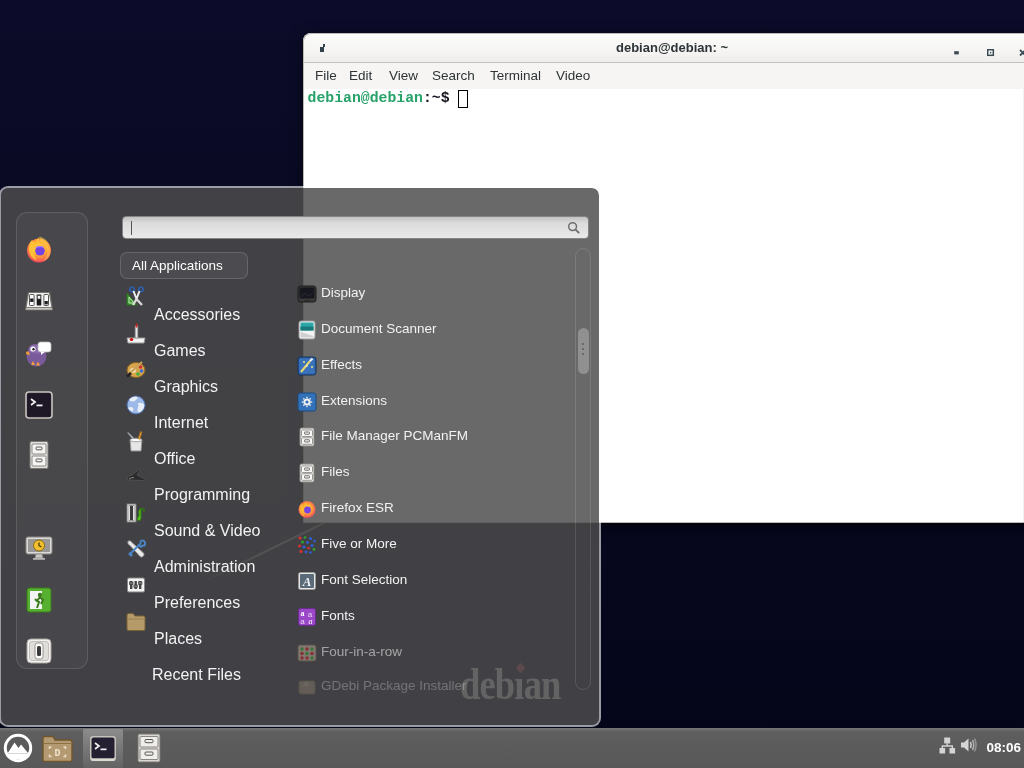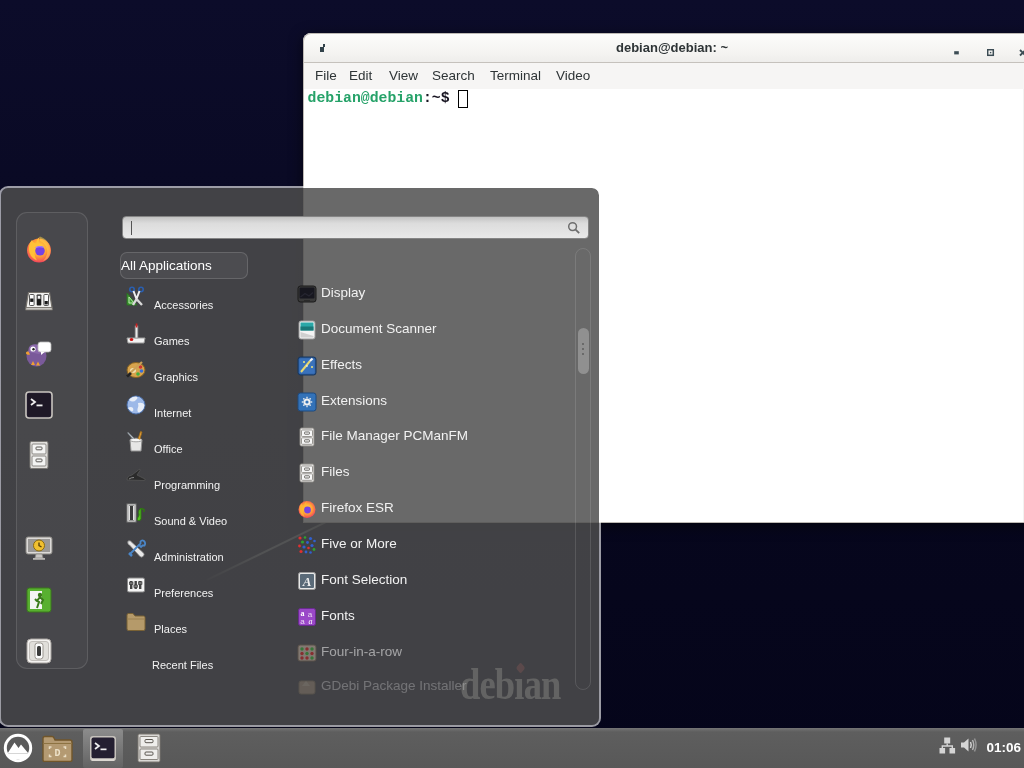--- a/index.html
+++ b/index.html
@@ -25,24 +25,24 @@
 #term .cursor { position:absolute; left:154px; top:0.5px; width:9.5px; height:18px; border:1.5px solid #000; }
 #term .sbtrack { position:absolute; right:1px; top:0; width:14px; height:433px; background:#f3f2f1; }
 #term .sbthumb { position:absolute; right:4px; top:3px; width:7px; height:423px; background:#a4a29f; border-radius:4px; }
 
 
 #menu { position:absolute; left:-1px; top:186px; width:602px; height:541px; background:rgba(77,77,77,0.845); background-clip:padding-box; border:2px solid rgba(255,255,255,0.6); border-radius:9px; }
 #fav { position:absolute; left:15px; top:24px; width:72px; height:457px; border:1px solid rgba(255,255,255,0.12); background:rgba(255,255,255,0.035); border-radius:11px; }
 .fico { position:absolute; left:23px; width:30px; height:30px; }
 #search { position:absolute; left:121px; top:28px; width:467px; height:23px; border-radius:4px; border:1px solid #858585; background:linear-gradient(180deg,#c2c2c2 0%,#dcdcdc 30%,#e9e9e9 100%); }
 #search .tc { position:absolute; left:8px; top:4px; width:1px; height:14px; background:#555; }
-#allapps { position:absolute; left:119px; top:63.5px; width:128px; height:27px; border-radius:7px; border:1px solid rgba(255,255,255,0.15); background:rgba(255,255,255,0.055); color:#ffffff; font-size:13.5px; line-height:25px; }
+#allapps { position:absolute; left:119px; top:63.5px; width:128px; height:27px; border-radius:7px; border:1px solid rgba(255,255,255,0.15); background:rgba(255,255,255,0.055); color:#ffffff; font-size:13.5px; line-height:25px; padding-left:11px; }
 .cat { position:absolute; left:124px; width:180px; height:24px; }
 .cat .ci { position:absolute; left:0; top:1px; width:22px; height:22px; }
-.cat .cl { position:absolute; left:29px; top:14px; font-size:11px; color:#f2f2f2; white-space:nowrap; }
+.cat .cl { position:absolute; left:29px; top:21px; font-size:16px; color:#f2f2f2; white-space:nowrap; }
 .app { position:absolute; left:296px; width:290px; height:24px; }
 .app .ai { position:absolute; left:0; top:2px; width:20px; height:20px; }
 .app .al { position:absolute; left:24px; top:3px; font-size:13.5px; color:#f2f2f2; white-space:nowrap; }
 #strack { position:absolute; left:574px; top:60px; width:16px; height:442px; border:1px solid rgba(255,255,255,0.12); border-radius:8px; }
 #sthumb { position:absolute; left:576.5px; top:140px; width:11px; height:46px; background:#909090; border-radius:5.5px; }
 #sthumb i { position:absolute; left:4.5px; width:2px; height:2px; background:#5e5e5e; border-radius:1px; }
 
 
 #taskbar { position:absolute; left:0; top:728px; width:1024px; height:40px; background:linear-gradient(180deg,#757575 0%,#5e5e5e 10%,#585858 100%); }
 #clock { position:absolute; right:3px; top:12px; font-size:13.5px; font-weight:bold; color:#fff; }
@@ -514,15 +514,15 @@
           <rect x="10.5" y="11" width="5.6" height="5.5"></rect>
         </g>
         <path d="M8.2 6.5 L8.2 9 M3.3 11 L3.3 9 L13.3 9 L13.3 11" stroke="#d4d4d4" stroke-width="1.4" fill="none"></path>
       </svg>
     <svg style="position:absolute;left:960px;top:9px" width="18" height="16" viewBox="0 0 18 16">
         <path d="M1 5.5 L4 5.5 L8.5 1.5 L8.5 14.5 L4 10.5 L1 10.5 Z" fill="#d4d4d4"></path>
         <path d="M10.5 5 Q12 8 10.5 11" stroke="#d4d4d4" stroke-width="1.5" fill="none"></path>
         <path d="M12.5 3 Q15 8 12.5 13" stroke="#b4b4b4" stroke-width="1.5" fill="none"></path>
         <path d="M14.5 1.5 Q17.6 8 14.5 14.5" stroke="#949494" stroke-width="1.5" fill="none"></path>
       </svg>
-    <div id="clock">01:06</div>
+    <div id="clock">08:06</div>
   </div>
 </div>
 
 </body></html>

